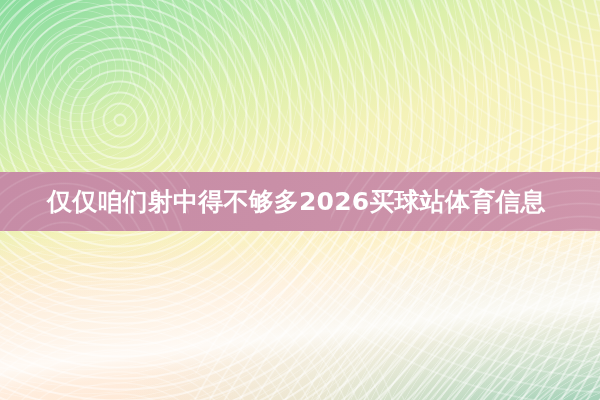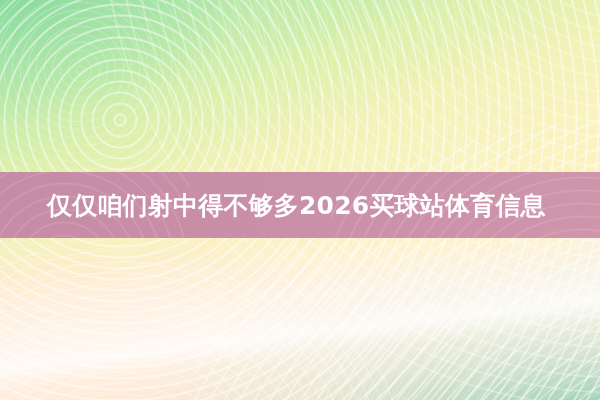--- a/index.html
+++ b/index.html
@@ -176,21 +176,21 @@
     transform: rotate(-6.5deg);
     pointer-events: none;
   }
 
   
   .title-band {
     position: absolute;
     left: 0;
     top: 172px;
     width: 600px;
-    height: 66px;
+    height: 59px;
     background: linear-gradient(100deg, #c68ca6 0%, #c98fa7 45%, #cf95ab 100%);
     display: flex;
     align-items: center;
     overflow: hidden;
   }
   .band-ripple {
     position: absolute;
     left: 330px;
     top: -120px;
     width: 420px;

